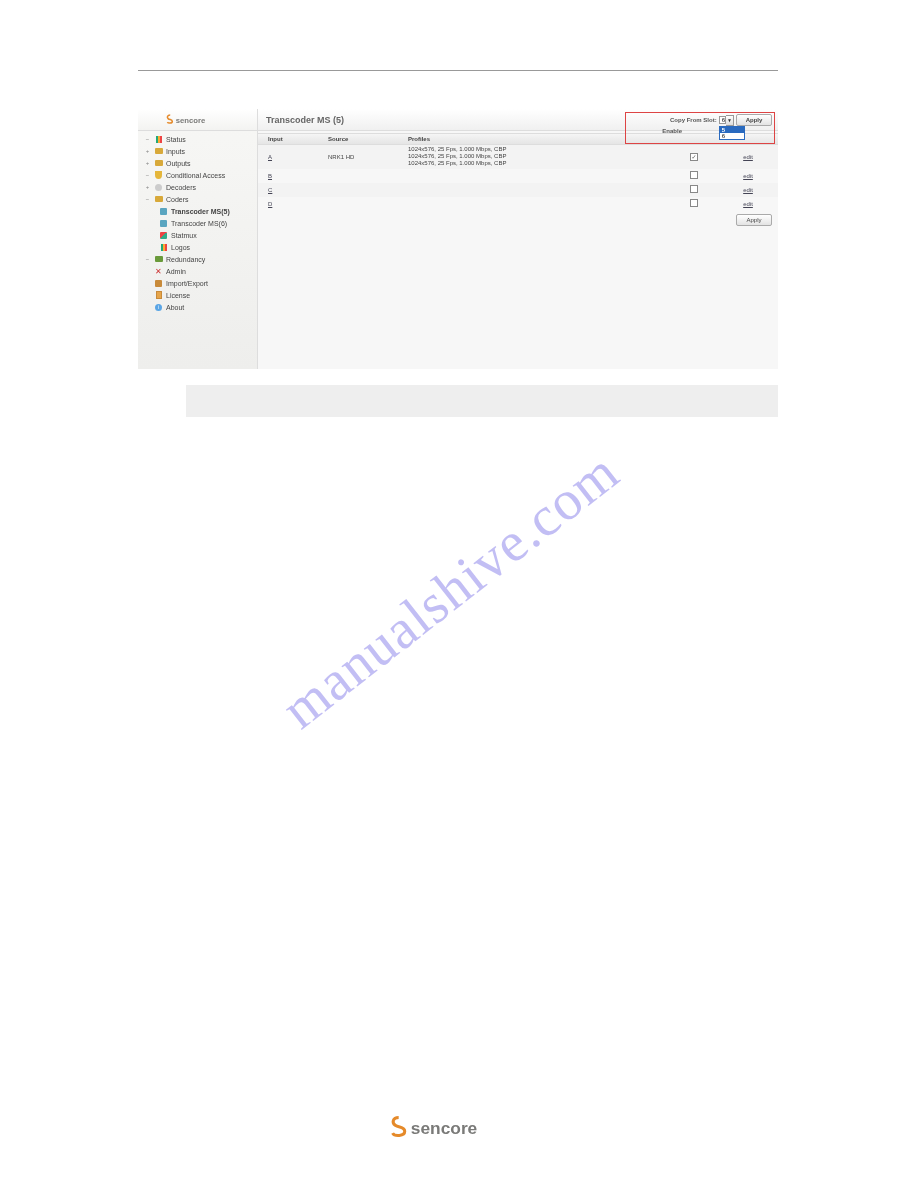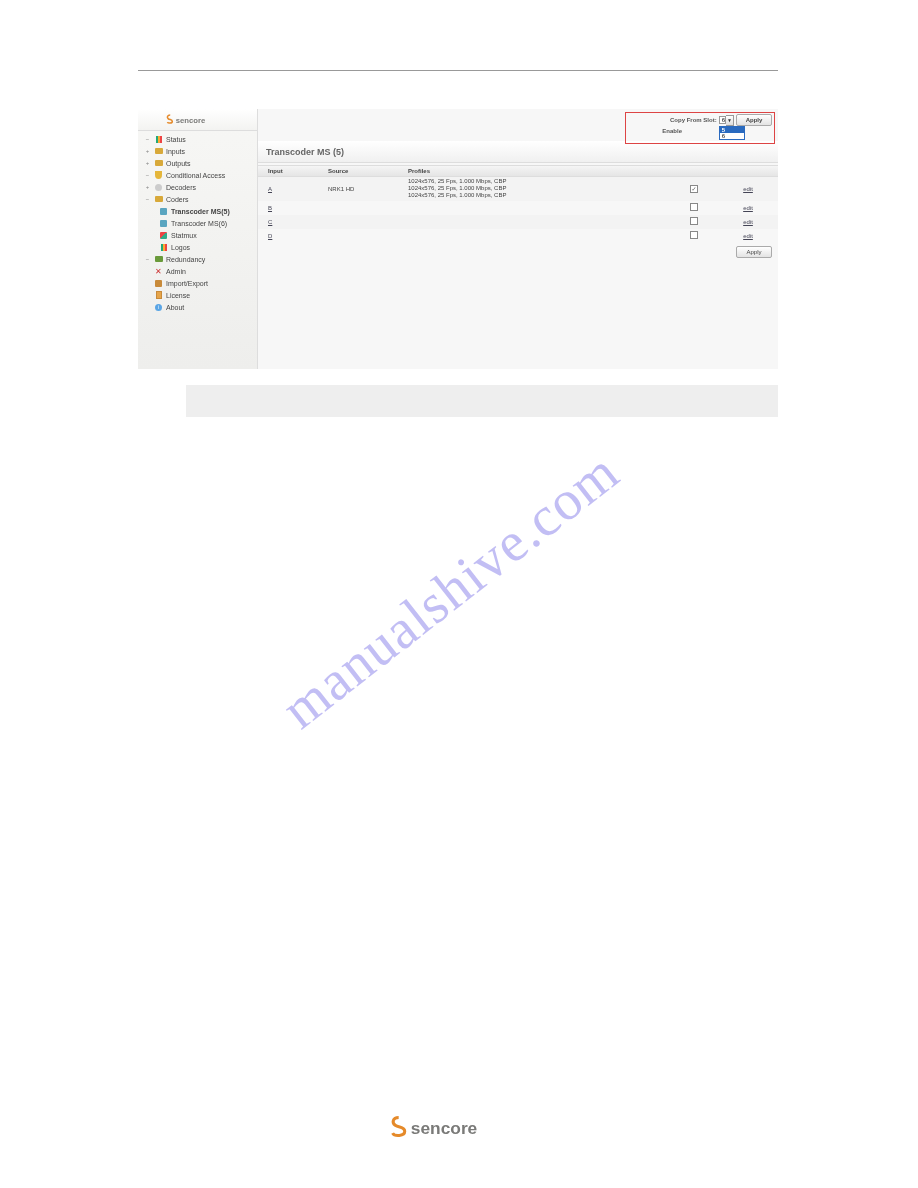--- a/index.html
+++ b/index.html
@@ -40,21 +40,21 @@
   .ico-sq-cyan { width:7px; height:7px; background:#5aa5c0; border-radius:1px; }
   .ico-x { width:7px; height:7px; color:#c33; font-size:8px; line-height:7px; }
   .ico-pkg { width:7px; height:7px; background:#c88a3a; border-radius:1px; }
   .ico-doc { width:6px; height:8px; background:#e6a54a; border:1px solid #c88a3a; }
   .ico-info { width:7px; height:7px; border-radius:50%; background:#5aa5e5; color:#fff; font-size:5px; line-height:7px; text-align:center; }
 
   
   .main-panel { flex: 1; background: #f7f7f7; position: relative; }
   .main-header {
     height: 22px; display:flex; align-items:center; padding: 0 8px;
-    background: linear-gradient(#fff,#f0f0f0); border-bottom:1px solid #ddd;margin-top:32px;
+    background: linear-gradient(#fff,#f0f0f0); border-bottom:1px solid #ddd;
   }
   .main-title { font-size: 9px; font-weight: bold; color:#666; flex:1; }
   .copy-region {
     position:absolute; right:3px; top:3px; width:150px; height:32px;
     border:1px solid #d44; display:flex; flex-direction:column; padding:1px 2px; gap:2px;
   }
   .copy-row { display:flex; align-items:center; justify-content:flex-end; gap:2px; font-size:6px; font-weight:bold; color:#555; }
   .slot-select-wrap { position:relative; }
   .slot-select { width:18px; height:11px; font-size:6px; border:1px solid #999; background:#fff; text-align:left; padding-left:2px; }
   .slot-dd { width:8px; height:11px; border:1px solid #999; border-left:none; background:linear-gradient(#fff,#ddd); display:inline-flex; align-items:center; justify-content:center; font-size:5px; color:#333;}

